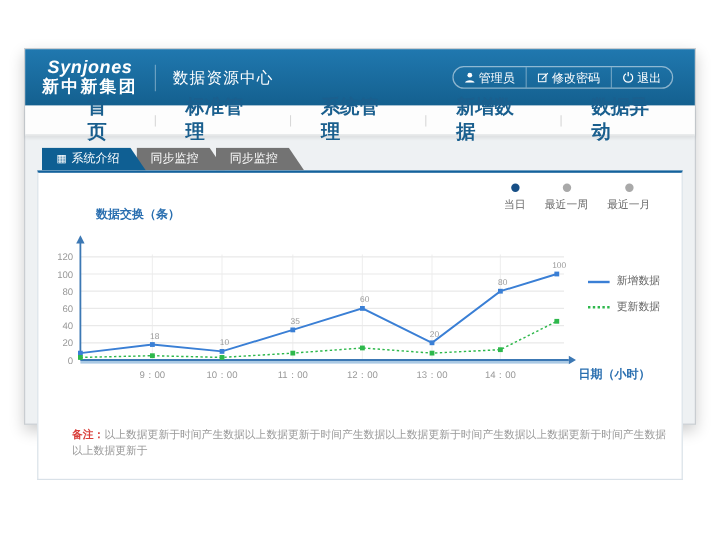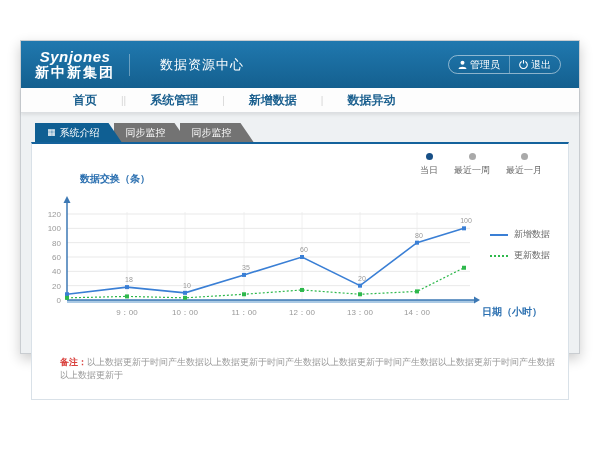--- a/index.html
+++ b/index.html
@@ -7,34 +7,34 @@
     font-family:"Liberation Sans","DejaVu Sans",sans-serif; }
   .window { position:absolute; left:20px; top:40px; width:560px; height:314px;
     background:#eef1f3; box-shadow:0 5px 12px rgba(0,0,0,.20); border:1px solid #c9cdd1; }
 
   
   .header { position:relative; height:47px; display:flex; align-items:center;
     background:linear-gradient(#2078af,#14608f); padding:0 14px; }
   .logo { color:#fff; text-align:center; line-height:1.05; }
   .logo .l1 { font-size:15px; font-weight:bold; font-style:italic; letter-spacing:.5px; }
   .logo .l2 { font-size:14px; font-weight:bold; letter-spacing:2px; }
-  .app-title { color:#fff; font-size:13px; margin-left:14px; padding-left:30px;
+  .app-title { color:#fff; font-size:13px; margin-left:14px; padding-left:14px;
     border-left:1px solid rgba(255,255,255,.35); height:22px; line-height:22px; letter-spacing:1px;}
   .usergrp { position:absolute; right:18px; top:14px; display:flex; align-items:center;
     border:1px solid rgba(255,255,255,.5); border-radius:10px; height:19px; }
   .ubtn { display:flex; align-items:center; gap:3px; color:#fff; font-size:10px;
     padding:0 9px; height:100%; cursor:pointer; }
   .ubtn + .ubtn { border-left:1px solid rgba(255,255,255,.35); }
   .uicon { display:inline-flex; }
 
   
   .nav { height:25px; background:#fdfdfd; border-bottom:1px solid #dcdfe2;
     display:flex; align-items:center; padding-left:28px;
     box-shadow:0 2px 3px rgba(0,0,0,.08); position:relative; z-index:2; }
-  .nav-item { font-size:12px; font-weight:bold; color:#1a5f8e; padding:0 24px; cursor:pointer; }
+  .nav-item { font-size:16px; font-weight:bold; color:#1a5f8e; padding:0 24px; cursor:pointer; }
   .nav-sep { color:#d5d5d5; font-size:10px; }
 
   
   .content { position:relative; height:310px; }
   .tabs { display:flex; padding:10px 0 0 14px; position:relative; z-index:2; }
   .tab { height:19px; line-height:19px; font-size:10px; color:#fff; padding:0 22px 0 12px;
     margin-right:-8px; background:#737373;
     clip-path:polygon(0 0, calc(100% - 13px) 0, 100% 100%, 0 100%); cursor:pointer; }
   .tab.active { background:#0f5f93; z-index:3; position:relative; display:flex; align-items:center; gap:4px;}
   .tab-icon { font-size:9px; line-height:1; }
@@ -78,32 +78,42 @@
           <svg width="9" height="9" viewBox="0 0 10 10">
               <circle cx="5" cy="3" r="2.2" fill="#fff"></circle>
               <path d="M0.6 10 C0.6 6.8 9.4 6.8 9.4 10 Z" fill="#fff"></path>
             </svg>
         </span>
         <span>管理员</span>
       </div>
       <div class="ubtn">
         <span class="uicon">
           <svg width="9" height="9" viewBox="0 0 10 10">
+              <rect x="0.7" y="2" width="7" height="7" fill="none" stroke="#fff" stroke-width="1"></rect>
+              <path d="M3.5 6.5 L9.2 0.8 L9.9 1.5 L4.2 7.2 Z" fill="#fff"></path>
+            </svg>
+        </span>
+        <span>修改密码</span>
+      </div>
+      <div class="ubtn">
+        <span class="uicon">
+          <svg width="9" height="9" viewBox="0 0 10 10">
               <path d="M3 1.6 A4.2 4.2 0 1 0 7 1.6" fill="none" stroke="#fff" stroke-width="1.2"></path>
               <line x1="5" y1="0" x2="5" y2="4" stroke="#fff" stroke-width="1.2"></line>
             </svg>
         </span>
         <span>退出</span>
       </div>
     </div>
   </div>
 
   <div class="nav">
     <span class="nav-item">首页</span>
     <span class="nav-sep">|</span>
+    <span class="nav-item">标准管理</span>
     <span class="nav-sep">|</span>
     <span class="nav-item">系统管理</span>
     <span class="nav-sep">|</span>
     <span class="nav-item">新增数据</span>
     <span class="nav-sep">|</span>
     <span class="nav-item">数据异动</span>
   </div>
 
   <div class="content">
     <div class="tabs">

